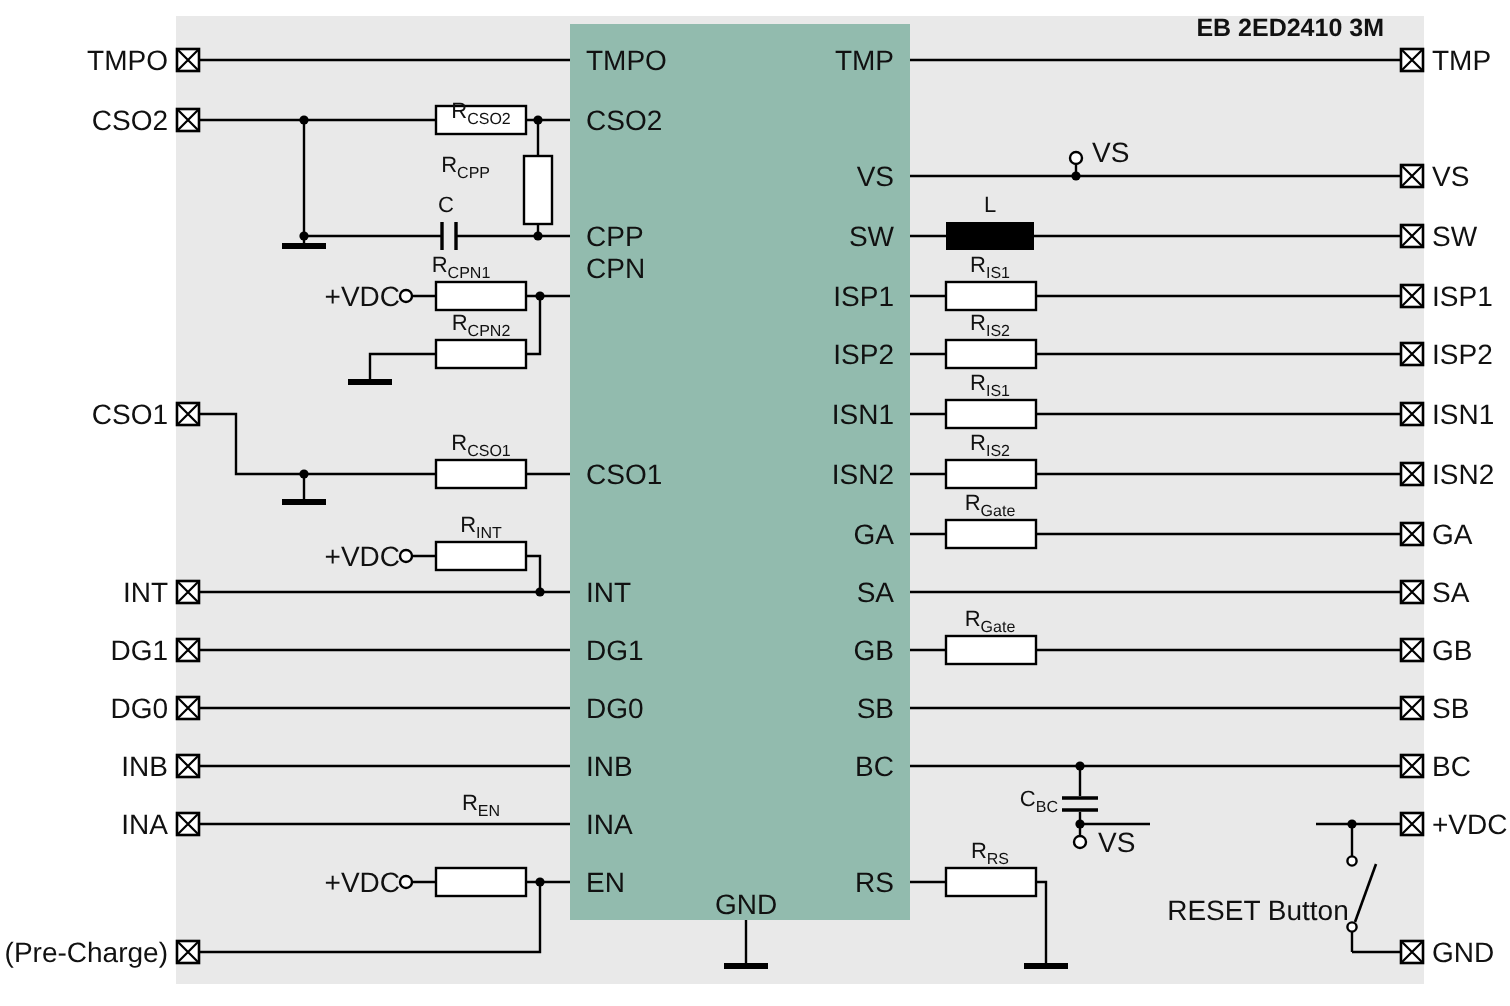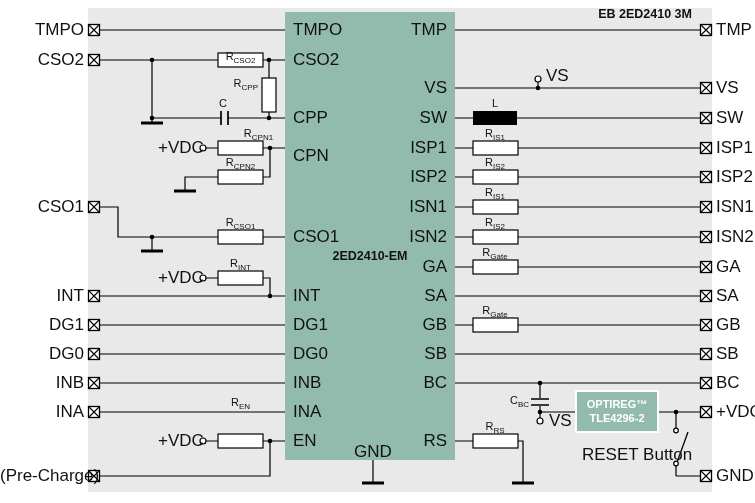--- a/index.html
+++ b/index.html
@@ -2,21 +2,21 @@
 <html><head>
 <meta charset="utf-8">
 <style>
   * { margin:0; padding:0; box-sizing:border-box; }
   body { background:#fff; }
   #stage{
     position:relative; width:755px; height:503px; background:#ffffff;
     font-family:Liberation Sans, sans-serif; color:#111; overflow:hidden;
   }
   #schematic-svg{ position:absolute; left:0; top:0; }
-  .lbl{ position:absolute; font-size:17px; line-height:14px; white-space:nowrap; }
+  .lbl{ position:absolute; font-size:14px; line-height:14px; white-space:nowrap; }
   .r{ text-align:right; }
   .c{ text-align:center; }
   .b{ font-weight:bold; }
   .rlbl{ position:absolute; font-size:11px; line-height:13px; white-space:nowrap; }
   .rlbl sub{ font-size:8px; }
   .title{ font-size:12.5px; }
   .icname{ font-size:12.5px; }
   .regblock{
     position:absolute; left:575px; top:390px; width:84px; height:43px;
     background:#92bbae; border:2px solid #ffffff;
@@ -191,21 +191,21 @@
   <div class="lbl" style="left:716px;top:289px">SA</div>
   <div class="lbl" style="left:716px;top:318px">GB</div>
   <div class="lbl" style="left:716px;top:347px">SB</div>
   <div class="lbl" style="left:716px;top:376px">BC</div>
   <div class="lbl" style="left:716px;top:405px">+VDC</div>
   <div class="lbl" style="left:716px;top:469px">GND</div>
 
   <div class="lbl" style="left:293px;top:23px">TMPO</div>
   <div class="lbl" style="left:293px;top:53px">CSO2</div>
   <div class="lbl" style="left:293px;top:111px">CPP</div>
-  <div class="lbl" style="left:293px;top:149px">CPN</div>
+  <div class="lbl" style="left:293px;top:127px">CPN</div>
   <div class="lbl" style="left:293px;top:230px">CSO1</div>
   <div class="lbl" style="left:293px;top:289px">INT</div>
   <div class="lbl" style="left:293px;top:318px">DG1</div>
   <div class="lbl" style="left:293px;top:347px">DG0</div>
   <div class="lbl" style="left:293px;top:376px">INB</div>
   <div class="lbl" style="left:293px;top:405px">INA</div>
   <div class="lbl" style="left:293px;top:434px">EN</div>
 
   <div class="lbl r" style="left:385px;top:23px;width:62px">TMP</div>
   <div class="lbl r" style="left:385px;top:81px;width:62px">VS</div>
@@ -214,27 +214,26 @@
   <div class="lbl r" style="left:385px;top:170px;width:62px">ISP2</div>
   <div class="lbl r" style="left:385px;top:200px;width:62px">ISN1</div>
   <div class="lbl r" style="left:385px;top:230px;width:62px">ISN2</div>
   <div class="lbl r" style="left:385px;top:260px;width:62px">GA</div>
   <div class="lbl r" style="left:385px;top:289px;width:62px">SA</div>
   <div class="lbl r" style="left:385px;top:318px;width:62px">GB</div>
   <div class="lbl r" style="left:385px;top:347px;width:62px">SB</div>
   <div class="lbl r" style="left:385px;top:376px;width:62px">BC</div>
   <div class="lbl r" style="left:385px;top:434px;width:62px">RS</div>
 
-  <div class="lbl c b icname" style="left:285px;top:249px;width:170px">2ED2410-EM</div>
   <div class="lbl c" style="left:345px;top:445px;width:56px">GND</div>
 
   <div class="rlbl c" style="left:218px;top:50px;width:45px"><span>R</span><sub>CSO2</sub></div>
-  <div class="rlbl r" style="left:212px;top:77px;width:46px"><span>R</span><sub>CPP</sub></div>
+  <div class="rlbl r" style="left:199px;top:77px;width:46px"><span>R</span><sub>CPP</sub></div>
   <div class="rlbl c" style="left:203px;top:97px;width:40px"><span>C</span><sub></sub></div>
-  <div class="rlbl c" style="left:236px;top:127px;width:45px"><span>R</span><sub>CPN1</sub></div>
+  <div class="rlbl c" style="left:208px;top:127px;width:45px"><span>R</span><sub>CPN1</sub></div>
   <div class="rlbl c" style="left:218px;top:156px;width:45px"><span>R</span><sub>CPN2</sub></div>
   <div class="rlbl c" style="left:218px;top:216px;width:45px"><span>R</span><sub>CSO1</sub></div>
   <div class="rlbl c" style="left:218px;top:257px;width:45px"><span>R</span><sub>INT</sub></div>
   <div class="rlbl c" style="left:218px;top:396px;width:45px"><span>R</span><sub>EN</sub></div>
 
   <div class="rlbl c" style="left:473px;top:97px;width:44px"><span>L</span><sub></sub></div>
   <div class="rlbl c" style="left:473px;top:127px;width:44px"><span>R</span><sub>IS1</sub></div>
   <div class="rlbl c" style="left:473px;top:156px;width:44px"><span>R</span><sub>IS2</sub></div>
   <div class="rlbl c" style="left:473px;top:186px;width:44px"><span>R</span><sub>IS1</sub></div>
   <div class="rlbl c" style="left:473px;top:216px;width:44px"><span>R</span><sub>IS2</sub></div>
@@ -242,20 +241,16 @@
   <div class="rlbl c" style="left:473px;top:304px;width:44px"><span>R</span><sub>Gate</sub></div>
   <div class="rlbl r" style="left:489px;top:394px;width:40px"><span>C</span><sub>BC</sub></div>
   <div class="rlbl c" style="left:473px;top:420px;width:44px"><span>R</span><sub>RS</sub></div>
 
   <div class="lbl r" style="left:158px;top:141px;width:42px">+VDC</div>
   <div class="lbl r" style="left:158px;top:271px;width:42px">+VDC</div>
   <div class="lbl r" style="left:158px;top:434px;width:42px">+VDC</div>
   <div class="lbl" style="left:546px;top:69px">VS</div>
   <div class="lbl" style="left:549px;top:414px">VS</div>
 
-  <div class="regblock">
-    <div class="regline">OPTIREG™</div>
-    <div class="regline">TLE4296-2</div>
-  </div>
 
   <div class="lbl c" style="left:582px;top:448px;width:94px">RESET Button</div>
 
 </div>
 
 </body></html>

